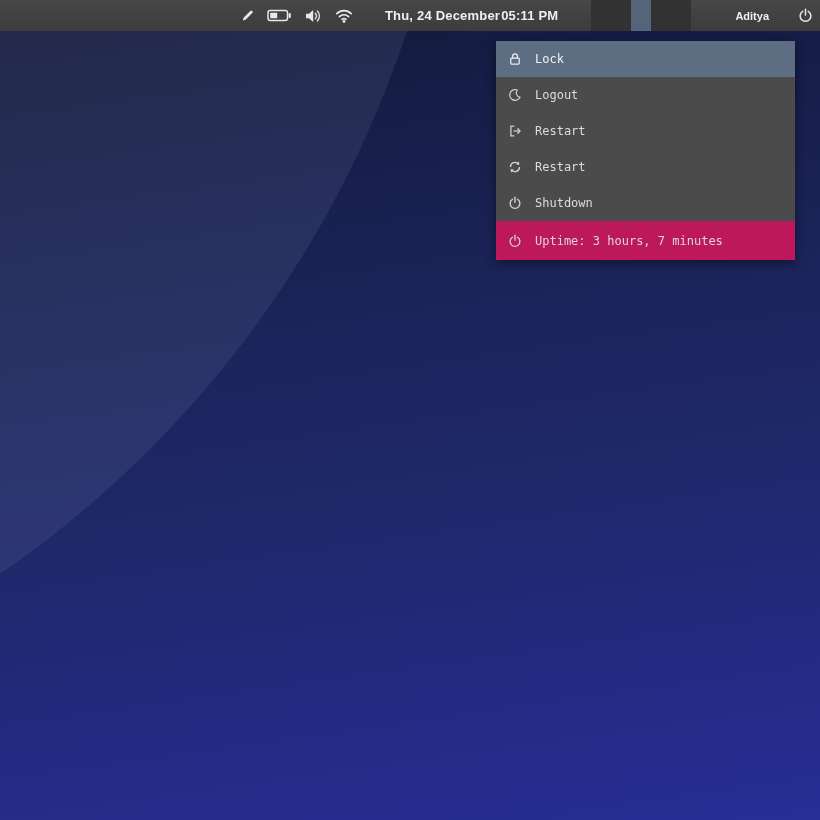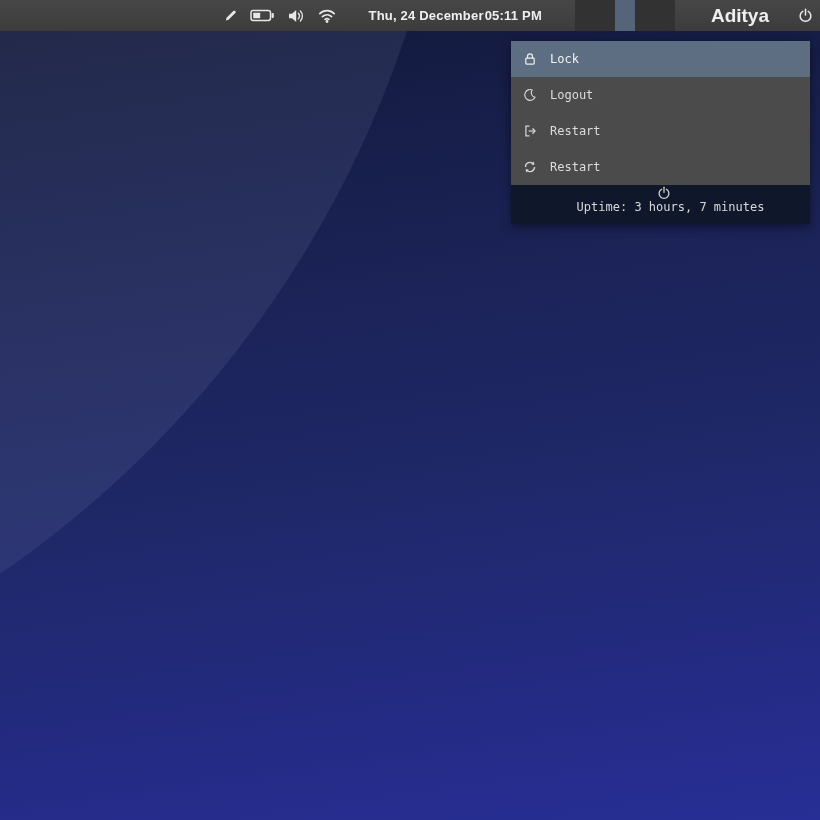--- a/index.html
+++ b/index.html
@@ -30,43 +30,43 @@
     gap: 20px;
   }
   .panel-spacer { flex: 1; }
   .status-icons { display: flex; align-items: center; gap: 12px; margin-right: 12px; }
   .status-icons .p-icon { display: flex; align-items: center; color: #e8e8e8; }
   .clock { font-size: 13px; font-weight: bold; letter-spacing: 0.2px; white-space: nowrap; display: flex; }
   .clock .time { margin-left: 1px; }
   .pager { display: flex; height: 31px; margin-left: 13px; }
   .ws-cell { width: 20px; height: 31px; background: #323232; }
   .ws-cell.active { background: #566479; }
-  .user-name { font-size: 19px; font-weight: bold; margin-left: 16px; }
+  .user-name { font-size: 11px; font-weight: bold; margin-left: 24px; }
   .panel-power { margin-left: 9px; margin-right: 7px; display: flex; align-items: center; color: #e8e8e8; }
 
   
   .power-menu {
-    position: absolute; left: 511px; top: 41px; width: 299px;
+    position: absolute; left: 496px; top: 41px; width: 299px;
     background: #4b4b4b;
     box-shadow: 0 3px 10px rgba(0,0,0,0.45);
     z-index: 10;
     font-family: "DejaVu Sans Mono", monospace;
   }
   .menu-item {
     height: 36px; display: flex; align-items: center;
     padding-left: 11px; cursor: default;
     color: #dcdcdc; font-size: 12px;
   }
   .menu-item.highlighted { background: #5d6e82; color: #f2f2f2; }
   .menu-item .m-icon { width: 15px; height: 15px; display: flex; align-items: center; justify-content: center; margin-right: 13px; color: #d6d6d6; }
   .menu-item.highlighted .m-icon { color: #eeeeee; }
   .menu-status-row {
     height: 39px; display: flex; align-items: center;
-    padding-left: 20px; background: #0f172a;
-    color: #d8d8d8; font-size: 12px; flex-direction: column;
+    padding-left: 11px; background: #be185d;
+    color: #d8d8d8; font-size: 12px;
   }
   .menu-status-row .m-icon { width: 15px; height: 15px; display: flex; align-items: center; justify-content: center; margin-right: 13px; color: #d0d0d0; }
 
   svg { display: block; }
 </style>
 </head>
 <body>
 
 <div class="desktop">
   <div class="wallpaper-arc"></div>
@@ -165,20 +165,29 @@
       <svg width="14" height="14" viewBox="0 0 16 16">
         <path d="M13.2 8 A5.2 5.2 0 0 1 3.9 11.2" fill="none" stroke="currentColor" stroke-width="1.5"></path>
         <path d="M2.8 8 A5.2 5.2 0 0 1 12.1 4.8" fill="none" stroke="currentColor" stroke-width="1.5"></path>
         <path d="M12.6 1.8 L12.9 5.6 L9.2 4.9 Z" fill="currentColor"></path>
         <path d="M3.4 14.2 L3.1 10.4 L6.8 11.1 Z" fill="currentColor"></path>
       </svg>
     </span>
     <span class="m-label">Restart</span>
   </div>
 
+  <div class="menu-item">
+    <span class="m-icon">
+      <svg width="14" height="14" viewBox="0 0 16 16">
+        <path d="M8 1.4 V7.2" fill="none" stroke="currentColor" stroke-width="1.5" stroke-linecap="round"></path>
+        <path d="M5.2 3.7 A5.6 5.6 0 1 0 10.8 3.7" fill="none" stroke="currentColor" stroke-width="1.5" stroke-linecap="round"></path>
+      </svg>
+    </span>
+    <span class="m-label">Shutdown</span>
+  </div>
 
   <div class="menu-status-row">
     <span class="m-icon">
       <svg width="14" height="14" viewBox="0 0 16 16">
         <path d="M8 1.4 V7.2" fill="none" stroke="currentColor" stroke-width="1.5" stroke-linecap="round"></path>
         <path d="M5.2 3.7 A5.6 5.6 0 1 0 10.8 3.7" fill="none" stroke="currentColor" stroke-width="1.5" stroke-linecap="round"></path>
       </svg>
     </span>
     <span class="m-label">Uptime: 3 hours, 7 minutes</span>
   </div>

